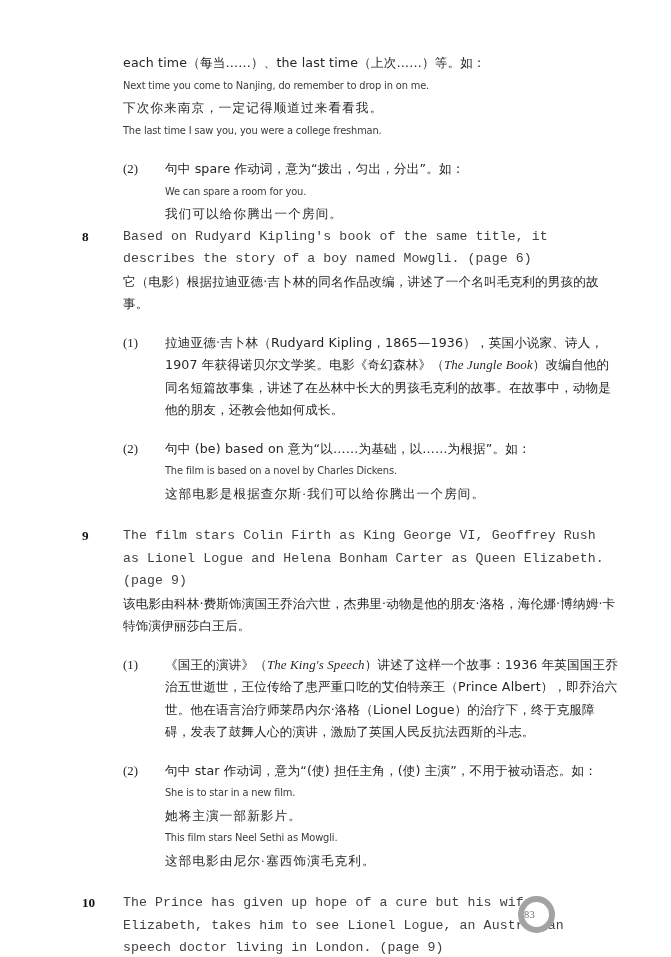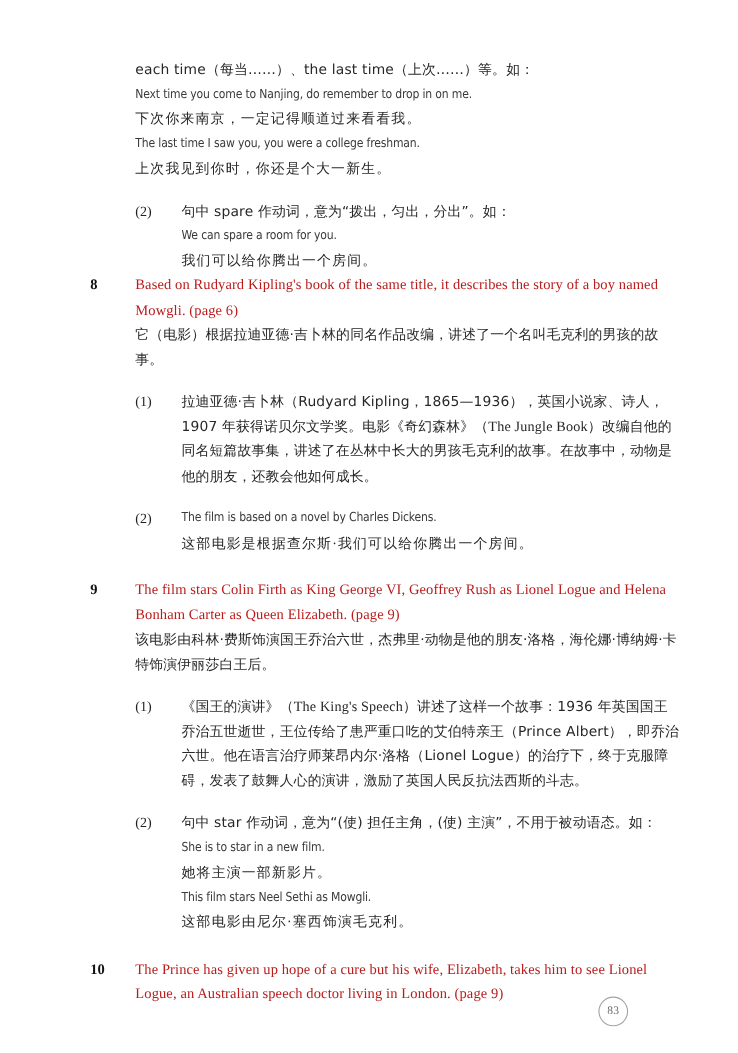--- a/index.html
+++ b/index.html
@@ -31,24 +31,24 @@
   }
 
   
   .ln {
     margin: 0;
     padding: 0;
   }
 
   
   .en-serif {
-    font-family: Liberation Serif, serif;
+    font-family: Liberation Mono, monospace;
     font-size: 13.2px;
     line-height: 22.5px;
-    color: #b91c1c;
+    color: #404040;
     letter-spacing: 0.1px;
   }
 
   
   .en-example {
     font-family: "DejaVu Sans", "Liberation Sans", sans-serif;
     font-size: 11.3px;
     line-height: 22.5px;
     color: #3a3a3a;
     letter-spacing: -0.15px;
@@ -118,52 +118,51 @@
     margin-left: 42px;
     margin-top: 16px;
   }
 
   
   .lead {
     margin-left: 41px;
   }
 
   .ital {
+    font-style: italic;
   }
 
   
   .page-badge {
     position: absolute;
-    right: 10px;
+    right: 26px;
     bottom: 24px;
     width: 25px;
     height: 25px;
     border-radius: 50%;
-    border: 1px solid #a3a3a3;
+    border: 6px solid #a3a3a3;
     color: #6f6f6f;
     font-family: "Liberation Serif", "DejaVu Serif", serif;
     font-size: 10.5px;
     line-height: 25px;
-    text-align: center;
     letter-spacing: 0.3px;
     background: #ffffff;
   }
 </style>
 </head>
 <body>
 
 <div class="page">
   <div class="content">
 
     <div class="lead">
       <div class="ln cn">each time（每当……）、the last time（上次……）等。如：</div>
       <div class="ln en-example">Next time you come to Nanjing, do remember to drop in on me.</div>
       <div class="ln cn-trans">下次你来南京，一定记得顺道过来看看我。</div>
       <div class="ln en-example">The last time I saw you, you were a college freshman.</div>
-      <div class="ln cn-trans">上次我见到你时，你还是个大一新生。</div>
 
       <div class="subitem">
         <div class="sub-marker">(2)</div>
         <div class="sub-body">
           <div class="ln cn">句中 spare 作动词，意为“拨出，匀出，分出”。如：</div>
           <div class="ln en-example">We can spare a room for you.</div>
           <div class="ln cn-trans">我们可以给你腾出一个房间。</div>
         </div>
       </div>
     </div>
@@ -176,20 +175,21 @@
             <div class="ln cn">它（电影）根据拉迪亚德·吉卜林的同名作品改编，讲述了一个名叫毛克利的男孩的故事。</div>
             <div class="subitem">
               <div class="sub-marker">(1)</div>
               <div class="sub-body">
                 <div class="ln cn"><span>拉迪亚德·吉卜林（Rudyard Kipling，1865—1936），英国小说家、诗人，1907 年获得诺贝尔文学奖。电影《奇幻森林》（</span><span class="ital" style="font-family: &quot;Liberation Serif&quot;, &quot;DejaVu Serif&quot;, serif; font-size: 12.9px;">The Jungle Book</span><span>）改编自他的同名短篇故事集，讲述了在丛林中长大的男孩毛克利的故事。在故事中，动物是他的朋友，还教会他如何成长。</span></div>
               </div>
             </div>
             <div class="subitem">
               <div class="sub-marker">(2)</div>
               <div class="sub-body">
+                <div class="ln cn">句中 (be) based on 意为“以……为基础，以……为根据”。如：</div>
                 <div class="ln en-example">The film is based on a novel by Charles Dickens.</div>
                 <div class="ln cn-trans">这部电影是根据查尔斯·我们可以给你腾出一个房间。</div>
               </div>
             </div>
           </div>
         </div>
         <div class="entry">
           <div class="entry-num">9</div>
           <div class="entry-body">
             <div class="ln en-serif">The film stars Colin Firth as King George VI, Geoffrey Rush as Lionel Logue and Helena Bonham Carter as Queen Elizabeth. (page 9)</div>

